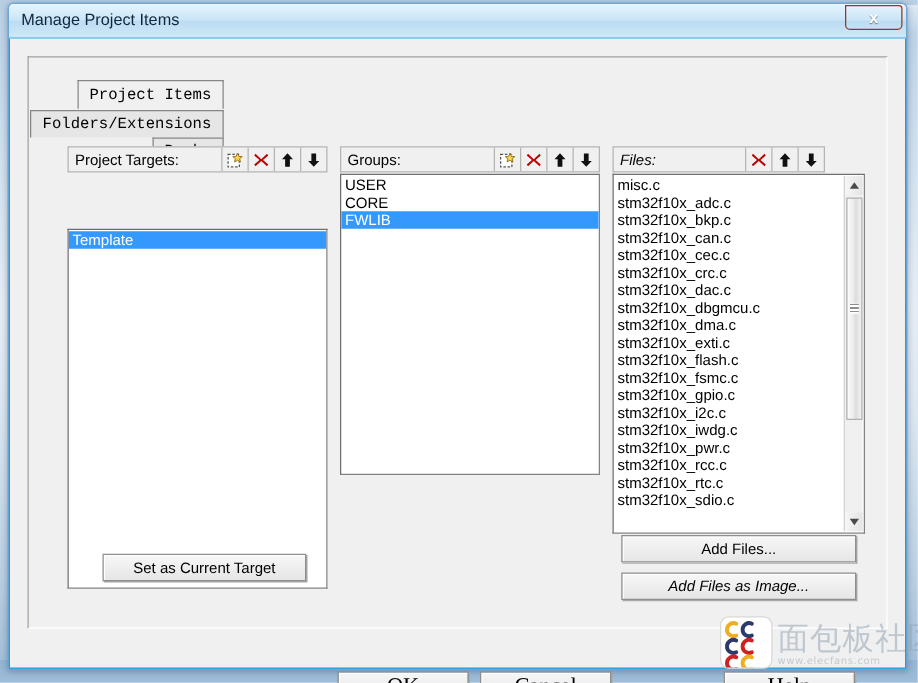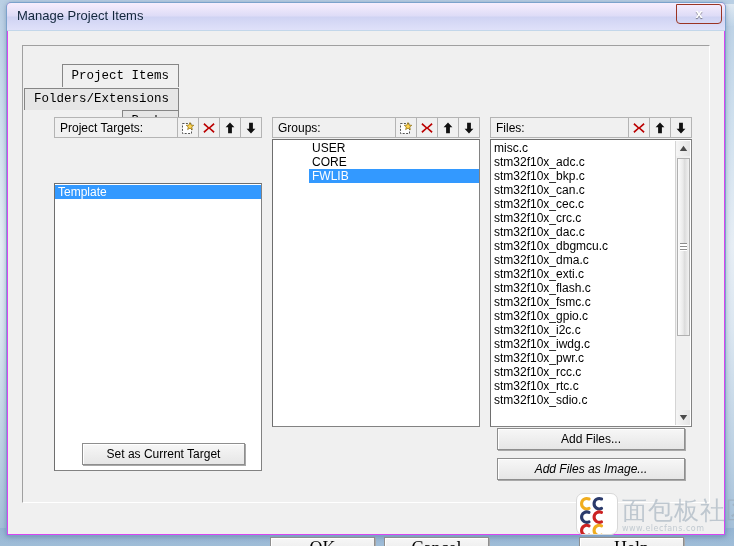--- a/index.html
+++ b/index.html
@@ -31,21 +31,21 @@
     position: absolute;
     left: 0; top: 528px; width: 734px; height: 18px;
     background: linear-gradient(180deg, rgba(120,160,200,0.35), rgba(160,195,225,0.15));
   }
 
   
   #window {
     position: absolute;
     left: 6px; top: 2px;
     width: 720px; height: 534px;
-    background: #d946ef;
+    background: #0ea5e9;
     border: 1px solid #7ba2cc;
     border-radius: 5px 5px 2px 2px;
     box-shadow: 0 1px 5px rgba(40,70,110,0.35);
     box-sizing: border-box;
   }
   #titlebar {
     position: absolute;
     left: 0; top: 0;
     width: 100%; height: 28px;
     background: linear-gradient(180deg, rgba(250,252,254,0.92) 0%, rgba(222,236,248,0.9) 48%, rgba(206,226,243,0.9) 52%, rgba(224,238,250,0.92) 100%);
@@ -382,31 +382,31 @@
               <path d="M7 1.6 L11.4 6.3 L8.9 6.3 L8.9 12.3 L5.1 12.3 L5.1 6.3 L2.6 6.3 Z" fill="#111111"></path>
             </svg>
           </span>
           <span class="tool-icon">
             <svg width="14" height="14" viewBox="0 0 14 14">
               <path d="M7 12.4 L2.6 7.7 L5.1 7.7 L5.1 1.7 L8.9 1.7 L8.9 7.7 L11.4 7.7 Z" fill="#111111"></path>
             </svg>
           </span>
         </span>
       </div>
-      <div class="listbox" style="top:22px; width:208px; height:288px;padding-left:36px;">
+      <div class="listbox" style="top:22px; width:208px; height:241px;">
         <div id="group-list-inner">
           <div class="list-item">USER</div>
           <div class="list-item">CORE</div>
           <div class="list-item selected">FWLIB</div>
         </div>
       </div>
     </div>
 
     <div class="column" style="left:482px; top:86px; width:202px;">
-      <div class="col-header" style="width:202px;">
+      <div class="col-header" style="width:170px;font-style:italic;">
         <span class="col-label">Files:</span>
         <span class="icon-group">
           <span class="tool-icon">
             <svg width="14" height="14" viewBox="0 0 14 14">
               <path d="M2.4 2 L7 6.3 L11.6 2 L12.6 3.4 L8.4 7 L12.6 10.6 L11.6 12 L7 7.7 L2.4 12 L1.4 10.6 L5.6 7 L1.4 3.4 Z" fill="#bb0000"></path>
             </svg>
           </span>
           <span class="tool-icon">
             <svg width="14" height="14" viewBox="0 0 14 14">
               <path d="M7 1.6 L11.4 6.3 L8.9 6.3 L8.9 12.3 L5.1 12.3 L5.1 6.3 L2.6 6.3 Z" fill="#111111"></path>

